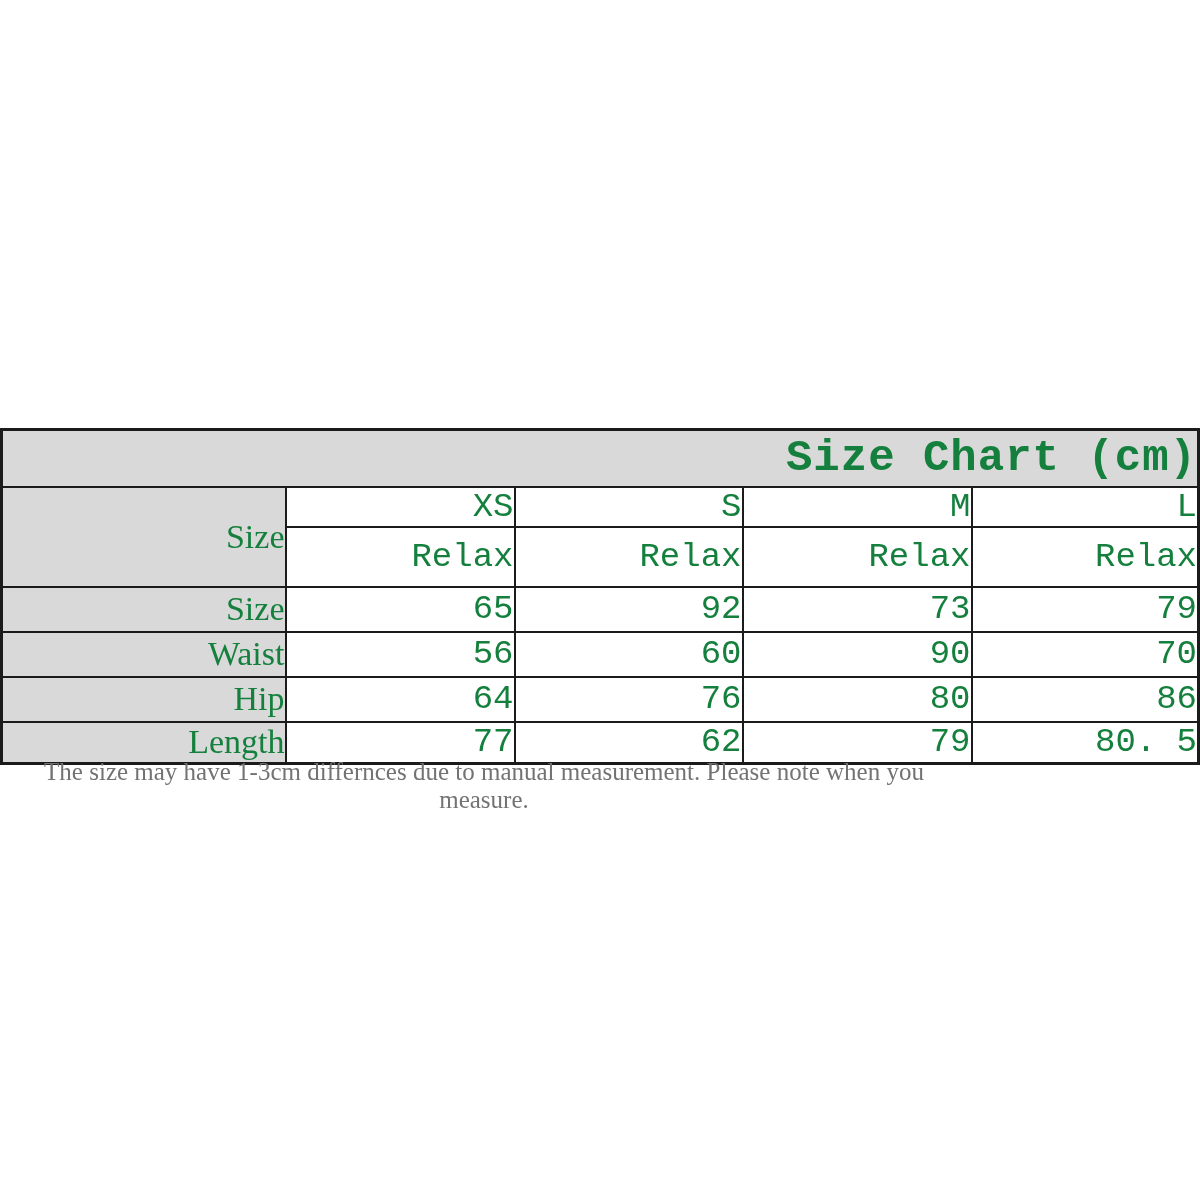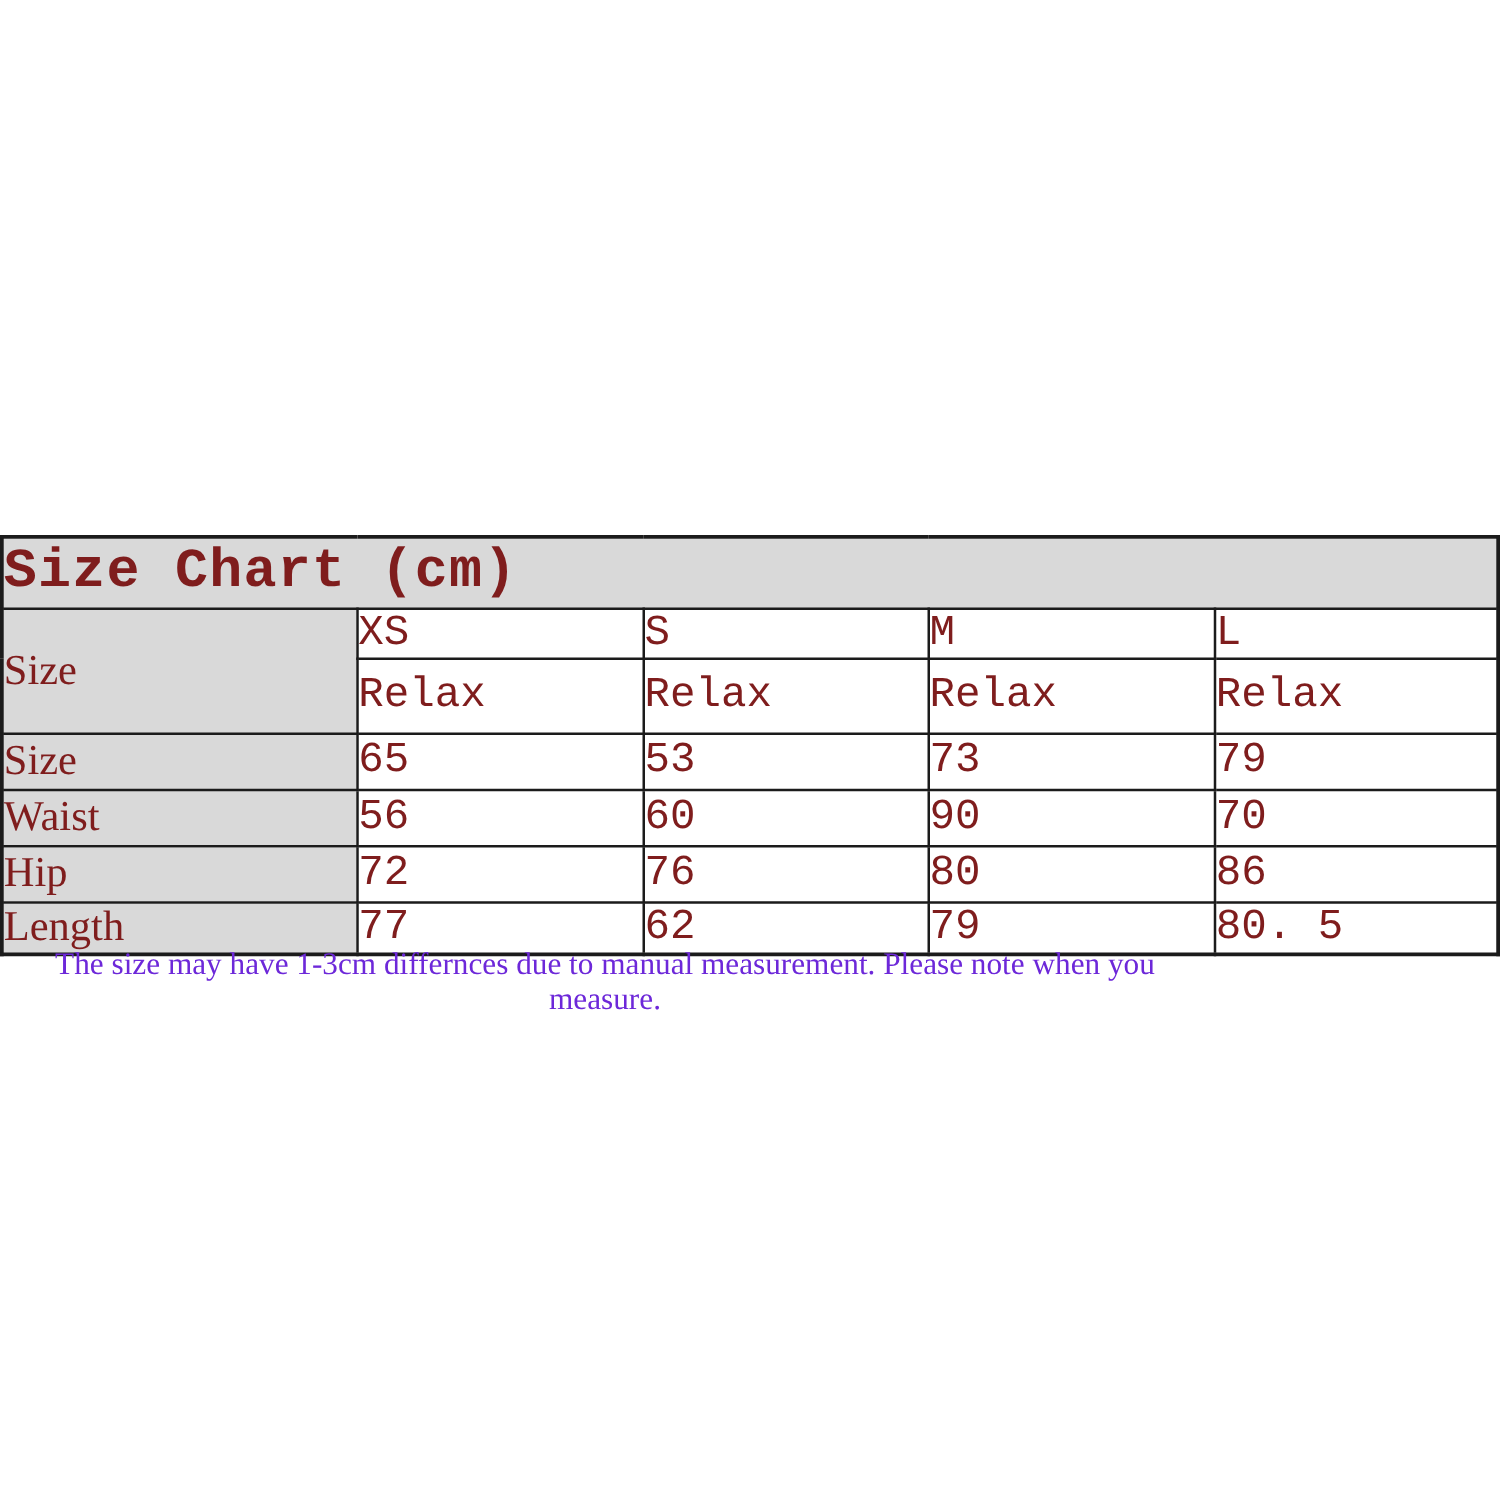--- a/index.html
+++ b/index.html
@@ -21,25 +21,25 @@
     left: 0;
     width: 1197px;
     border-collapse: collapse;
     table-layout: fixed;
     border: 3px solid #1b1b1b;
   }
   table.size-chart td {
     border: 2px solid #1b1b1b;
     padding: 0;
     margin: 0;
-    text-align: left;
+    text-align: right;
     vertical-align: middle;
     font-size: 34px;
     font-weight: 400;
-    color: #7f1d1d;
+    color: #15803d;
     background: #ffffff;
     overflow: hidden;
     white-space: nowrap;
   }
   tr.title-row {
     height: 57px;
   }
   tr.title-row td {
     background: #d9d9d9;
     font-size: 44px;
@@ -55,21 +55,21 @@
   tr.data-row    { height: 45px; }
   tr.data-row-last { height: 42px; }
   .footnote {
     position: absolute;
     top: 758px;
     left: 0;
     width: 968px;
     text-align: center;
     font-family: "Liberation Serif", "DejaVu Serif", serif;
     font-size: 25px;
-    color: #6d28d9;
+    color: #737373;
   }
 </style>
 </head>
 <body>
 
 <div class="canvas">
 
   <table class="size-chart">
     <colgroup>
       <col style="width:284px">
@@ -95,36 +95,36 @@
     <tr class="fit-row">
       <td>Relax</td>
       <td>Relax</td>
       <td>Relax</td>
       <td>Relax</td>
     </tr>
 
     <tr class="data-row">
       <td class="label-cell">Size</td>
       <td>65</td>
-      <td>53</td>
+      <td>92</td>
       <td>73</td>
       <td>79</td>
     </tr>
 
     <tr class="data-row">
       <td class="label-cell">Waist</td>
       <td>56</td>
       <td>60</td>
       <td>90</td>
       <td>70</td>
     </tr>
 
     <tr class="data-row">
       <td class="label-cell">Hip</td>
-      <td>72</td>
+      <td>64</td>
       <td>76</td>
       <td>80</td>
       <td>86</td>
     </tr>
 
     <tr class="data-row-last">
       <td class="label-cell">Length</td>
       <td>77</td>
       <td>62</td>
       <td>79</td>

